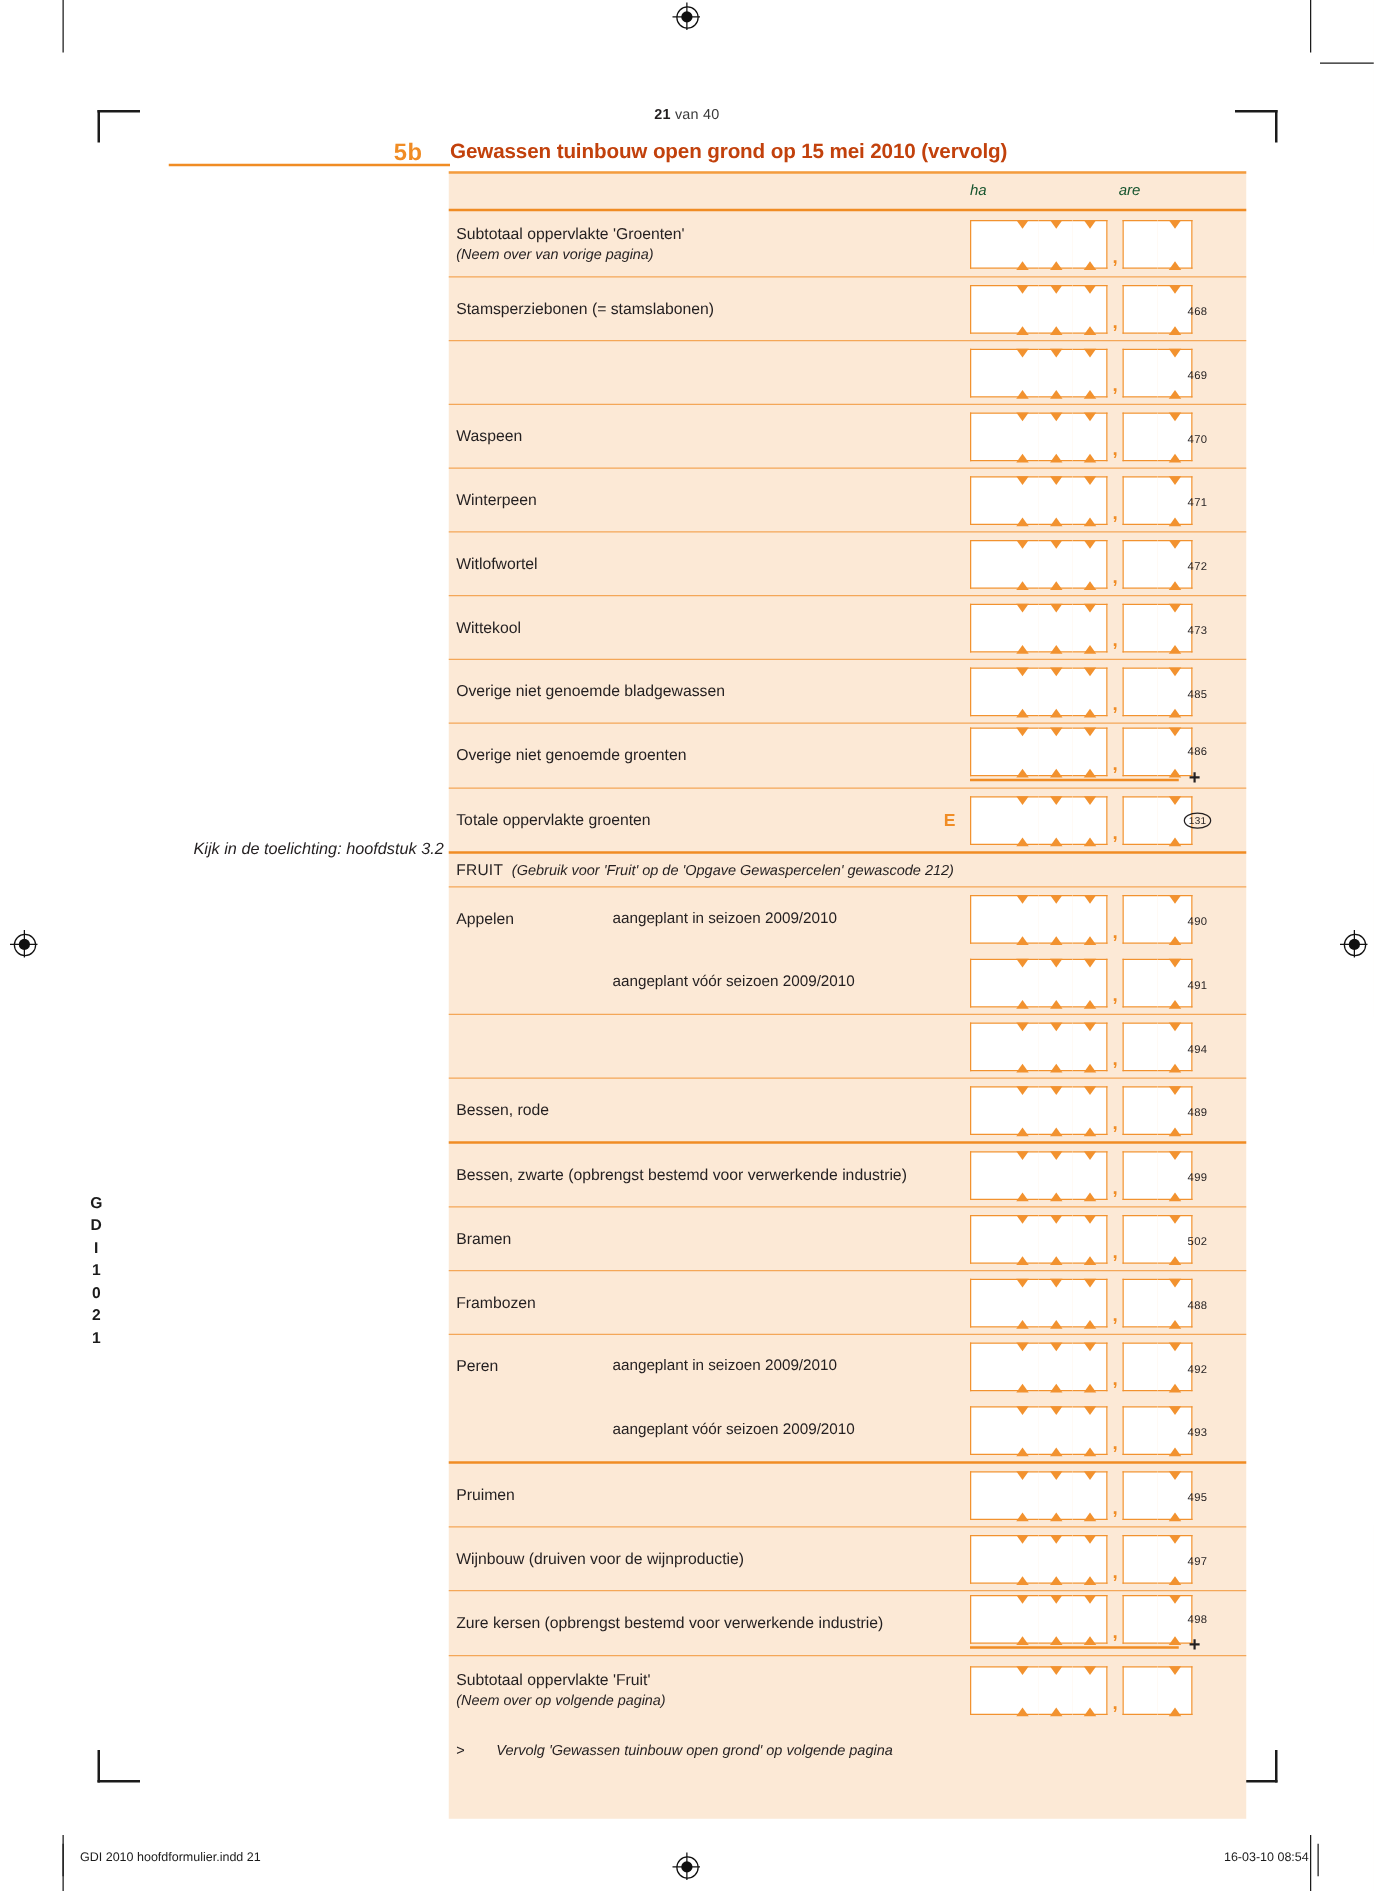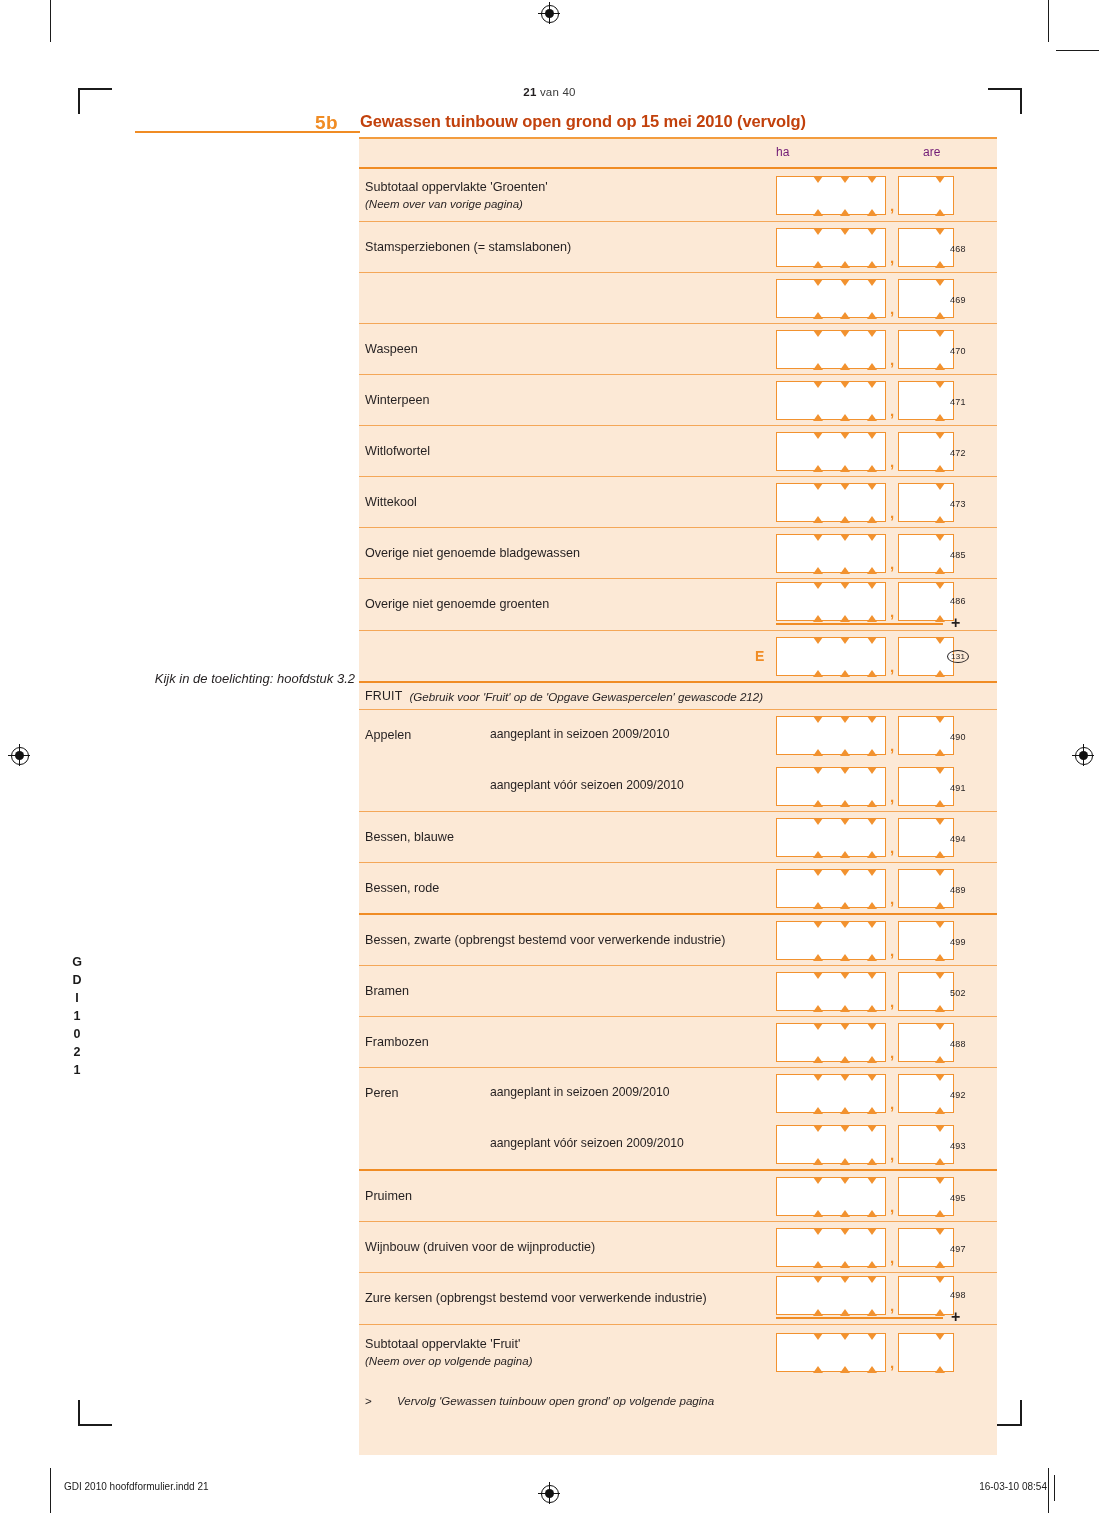--- a/index.html
+++ b/index.html
@@ -134,25 +134,26 @@
   .rule { height: 1px; background: #f4a758; }
   .rule-strong { height: 2px; background: #f08c24; }
 
   .head-row {
     position: relative;
     height: 28px;
   }
   .head-row .unit {
     position: absolute;
     top: 6px;
+    font-style: italic;
     font-size: 12px;
-    color: #701a75;
+    color: #14532d;
   }
   .unit-ha { left: 417px; }
-  .unit-are { left: 536px; margin-left: 28px; }
+  .unit-are { left: 536px; }
 
   .row {
     position: relative;
     min-height: 50px;
     display: flex;
     align-items: center;
   }
   .row.double { min-height: 100px; align-items: flex-start; }
 
   .label {
@@ -539,20 +540,21 @@
         <div class="cell"></div>
       </div>
     </div>
     <div class="boxnum" style="top:17px">486</div>
     <div class="sumline" style="top:44px"></div>
     <div class="plus" style="top:35px">+</div>
   </div>
   <div class="rule"></div>
 
   <div class="row">
+    <div class="label">Totale oppervlakte groenten</div>
     <div class="emark">E</div>
     <div class="boxes" style="top:6px">
       <div class="grp">
         <div class="cell no-notch"></div>
         <div class="cell"></div>
         <div class="cell"></div>
         <div class="cell"></div>
       </div>
       <div class="comma">,</div>
       <div class="grp">
@@ -600,21 +602,20 @@
       <div class="grp">
         <div class="cell no-notch"></div>
         <div class="cell"></div>
       </div>
     </div>
     <div class="boxnum" style="top:73px">491</div>
   </div>
   <div class="rule"></div>
 
   <div class="row">
-    <div class="label">Bessen, blauwe</div>
     <div class="boxes" style="top:6px">
       <div class="grp">
         <div class="cell no-notch"></div>
         <div class="cell"></div>
         <div class="cell"></div>
         <div class="cell"></div>
       </div>
       <div class="comma">,</div>
       <div class="grp">
         <div class="cell no-notch"></div>

